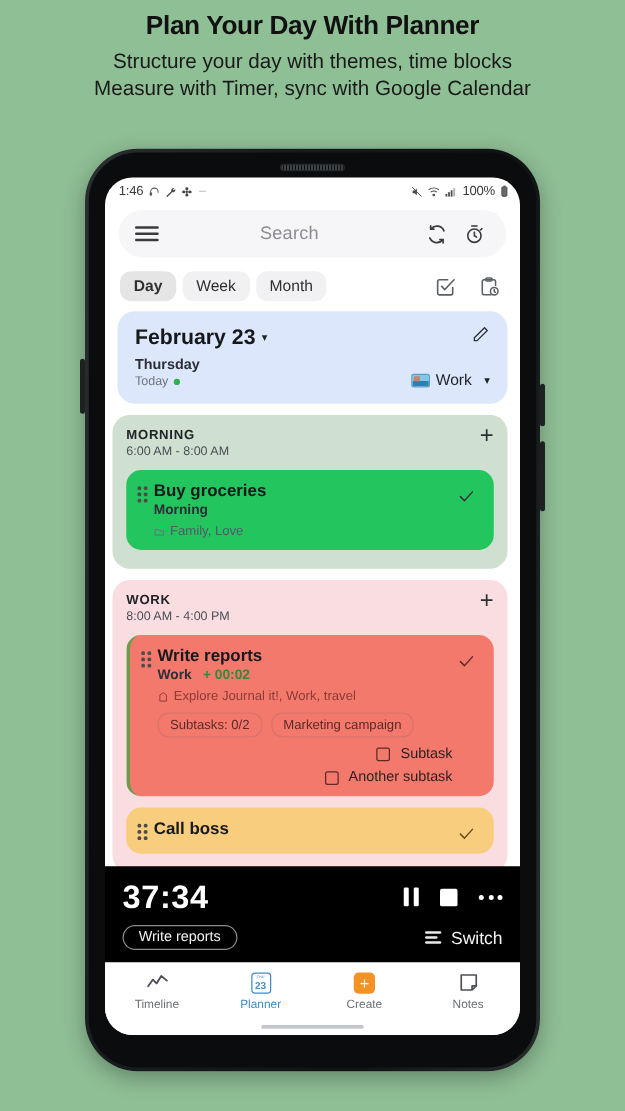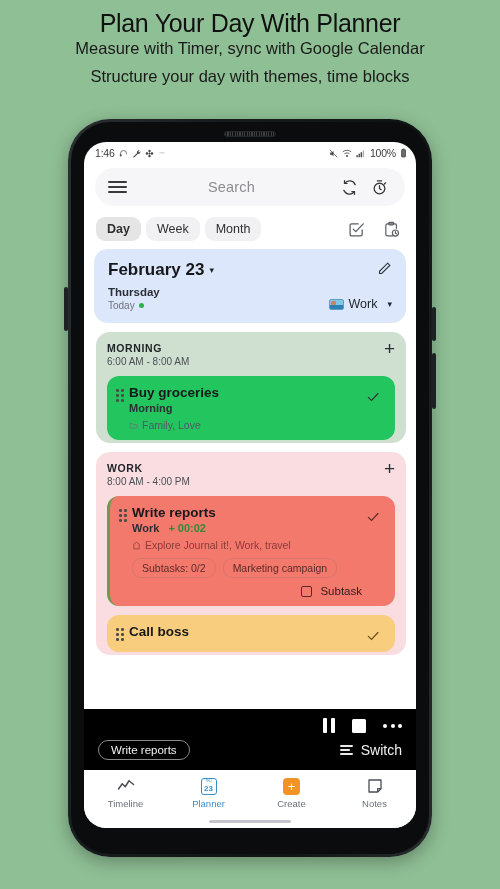--- a/index.html
+++ b/index.html
@@ -6,21 +6,21 @@
   html, body {
     width: 500px; height: 889px;
     font-family: "Liberation Sans", sans-serif;
     background: #8fbf95;
     overflow: hidden;
   }
 
   
   .promo { text-align: center; padding-top: 8px; }
   .promo-title {
-    font-size: 25px; font-weight: normal; color: #111;
+    font-size: 21px; font-weight: bold; color: #111;
     letter-spacing: -0.3px; line-height: 1.2;
   }
   .promo-sub {
     font-size: 16.5px; color: #1a1a1a; line-height: 1.33;
     margin-top: 6px; font-weight: 400;
   }
 
   
   .phone-wrap { position: absolute; left: 68px; top: 119px; }
   .phone {
@@ -128,23 +128,23 @@
   }
   .theme-thumb::after {
     content:""; position:absolute; left:1px; top:1px; width:5px; height:4px;
     background:#c8836b; border-radius:1px;
   }
 
   
   .body-scroll { flex: 1; overflow: hidden; padding-top: 9px; }
 
   .section {
-    margin: 0 10px 9px 12px;
+    margin: 0 10px 9px 6px;
     border-radius: 14px;
-    padding: 10px 11px 3px 11px;
+    padding: 10px 11px 15px 11px;
   }
   .sec-morning { background: #cfe0d0; }
   .sec-work { background: #fadde0; }
   .sec-head { display: flex; align-items: flex-start; }
   .sec-title { font-size: 10.5px; font-weight: bold; color: #20242a; letter-spacing: 0.6px; }
   .sec-time { font-size: 10px; color: #4a4f56; margin-top: 2px; }
   .sec-spacer { flex: 1; }
   .plus { font-size: 19px; color: #2b2f35; line-height: 14px; cursor: pointer; font-weight: 300; }
 
   .task {
@@ -225,22 +225,22 @@
   .home-ind {
     position:absolute; bottom: 5px; left: 50%; transform: translateX(-50%);
     width: 82px; height: 2.6px; background: #c3c6ca; border-radius: 2px;
   }
 </style>
 </head>
 <body>
 
 <div class="promo">
   <div class="promo-title">Plan Your Day With Planner</div>
+  <div class="promo-sub">Structure your day with themes, time blocks</div>
   <div class="promo-sub" style="margin-top:0">Measure with Timer, sync with Google Calendar</div>
-  <div class="promo-sub">Structure your day with themes, time blocks</div>
 </div>
 
 <div class="phone-wrap">
   <div class="phone">
     <div class="side-btn-l"></div>
     <div class="side-btn b1"></div>
     <div class="side-btn b2"></div>
     <div class="phone-inner-bezel">
       <div class="speaker"></div>
       <div class="screen">
@@ -455,20 +455,24 @@
                   <span>Explore Journal it!,  Work,  travel</span>
                 </div>
                 <div class="pills">
                   <span class="pill">Subtasks: 0/2</span>
                   <span class="pill">Marketing campaign</span>
                 </div>
                 <div class="subrow">
                   <span class="cbox"></span>
                   <span>Subtask</span>
                 </div>
+                <div class="subrow">
+                  <span class="cbox"></span>
+                  <span>Another subtask</span>
+                </div>
               </div>
               <div class="check">
                 <svg width="14" height="14" viewBox="0 0 24 24" fill="none" stroke="#5e2c28" stroke-width="2" stroke-linecap="round">
                     <path d="M4 12.5l5.5 5.5L20.5 6"></path>
                   </svg>
               </div>
             </div>
 
             <div class="task task-orange">
               <div class="drag">
@@ -489,20 +493,21 @@
                     <path d="M4 12.5l5.5 5.5L20.5 6"></path>
                   </svg>
               </div>
             </div>
           </div>
 
         </div>
 
         <div class="timerbar">
           <div class="tb-row1">
+            <span class="tb-time">37:34</span>
             <span class="tb-sp"></span>
             <span class="tb-ctrls">
               <span class="ic-pause">
                   <i></i>
                   <i></i>
                 </span>
               <span class="ic-stop"></span>
               <span class="ic-more">
                   <i></i>
                   <i></i>

